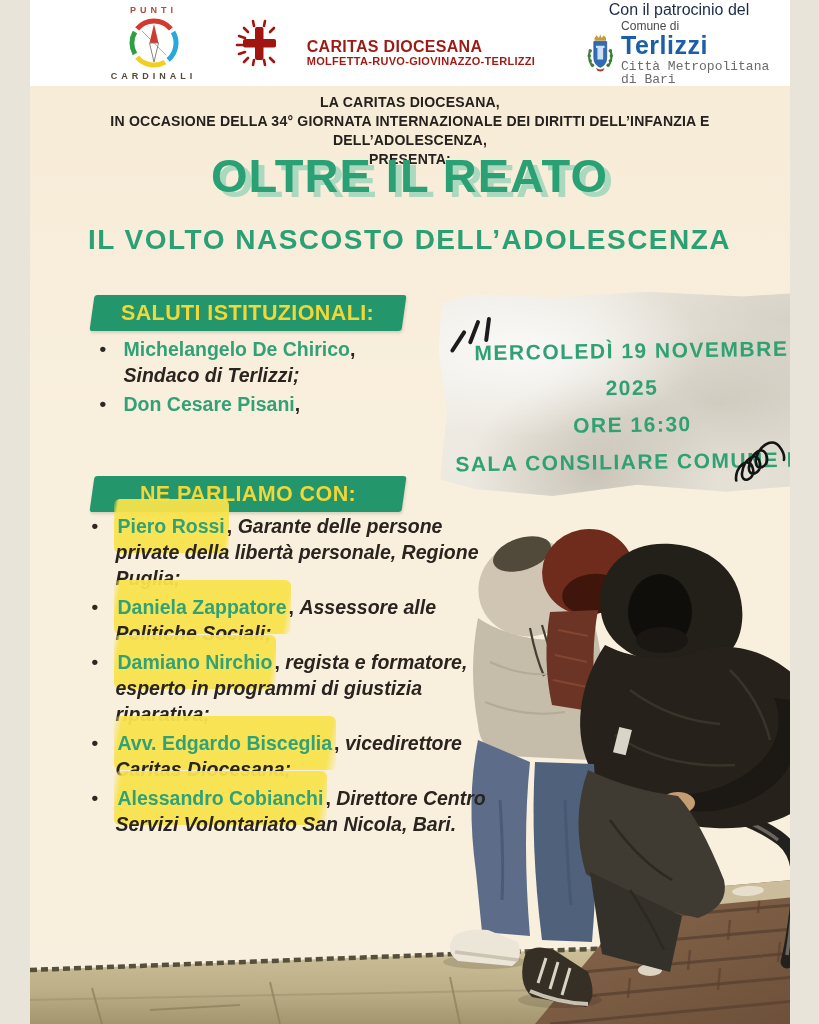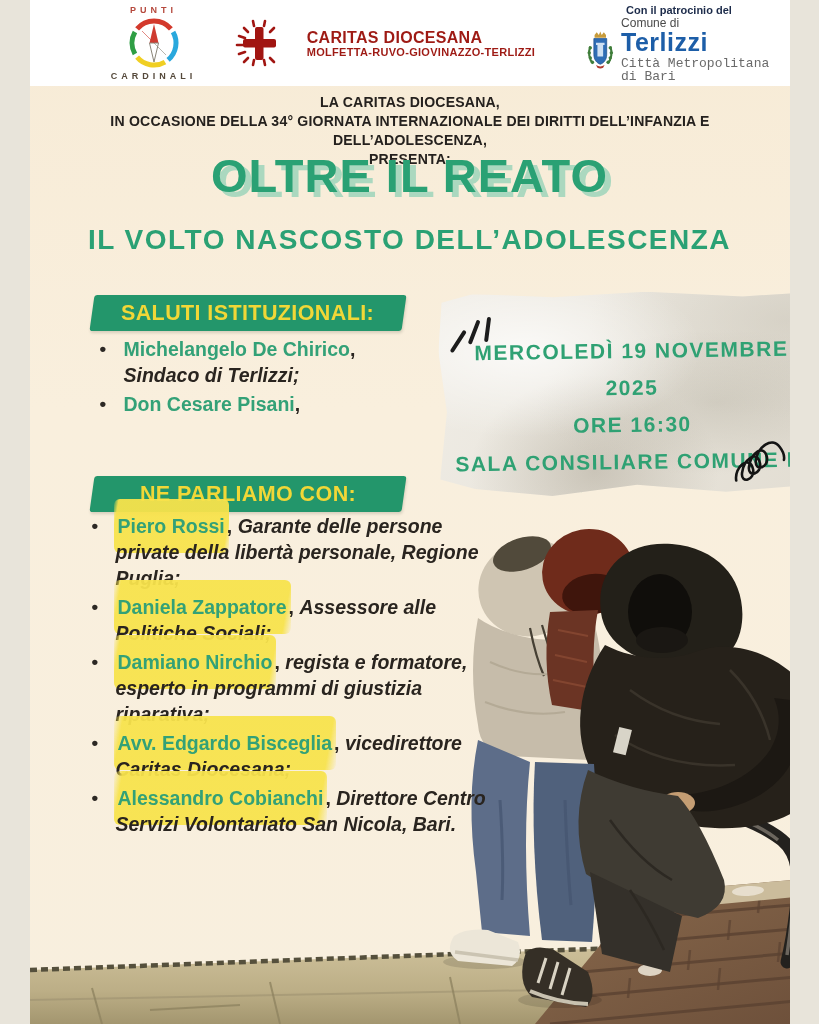--- a/index.html
+++ b/index.html
@@ -7,25 +7,25 @@
     position:relative;width:760px;height:1024px;margin:0 auto;overflow:hidden;
     background:linear-gradient(180deg,#f7ebd6 0%,#f9efdd 40%,#f8efde 100%);
     font-family:"Liberation Sans",sans-serif;
   }
   
   .top-band{position:absolute;top:0;left:0;right:0;height:86px;background:#ffffff;
     display:flex;align-items:center;justify-content:space-between;padding:0 18px 0 64px;box-sizing:border-box;}
   .logo-punti{display:flex;flex-direction:column;align-items:center;width:120px;}
   .logo-punti .pc-top{font-size:9px;font-weight:700;letter-spacing:4px;color:#b5483c;margin-bottom:2px;}
   .logo-punti .pc-bottom{font-size:9px;font-weight:700;letter-spacing:4px;color:#55493b;margin-top:2px;}
-  .logo-caritas{display:flex;align-items:center;gap:24px;margin-left:-30px;}
+  .logo-caritas{display:flex;align-items:flex-end;gap:24px;margin-left:-30px;}
   .logo-caritas .car-name{font-size:16px;font-weight:700;color:#9e1a14;letter-spacing:.3px;line-height:17px;}
   .logo-caritas .car-sub{font-size:11px;font-weight:700;color:#9e1a14;letter-spacing:.3px;}
   .logo-terlizzi{display:flex;flex-direction:column;align-items:center;width:185px;}
-  .logo-terlizzi .pat{font-size:11px;font-weight:700;color:#1c2b4a;margin-bottom:1px;}
+  .logo-terlizzi .pat{font-size:16px;font-weight:400;color:#1c2b4a;margin-bottom:1px;}
   .ter-row{display:flex;align-items:center;gap:6px;}
   .ter-col{display:flex;flex-direction:column;align-items:flex-start;line-height:1;}
   .ter-comune{font-size:12px;color:#4a4a4a;margin-bottom:1px;}
   .ter-city{font-size:25px;font-weight:700;color:#1d5ea8;letter-spacing:.5px;}
   .ter-metro{font-size:13px;color:#6a6a6a;margin-top:2px;font-family:Liberation Mono, monospace;}
   
   .intro{position:absolute;top:93px;left:0;right:0;text-align:center;color:#25211e;
     font-weight:700;font-size:14.5px;line-height:19px;letter-spacing:.2px;transform:scaleX(.97);}
   
   .title{position:absolute;top:148px;left:0;right:0;text-align:center;

